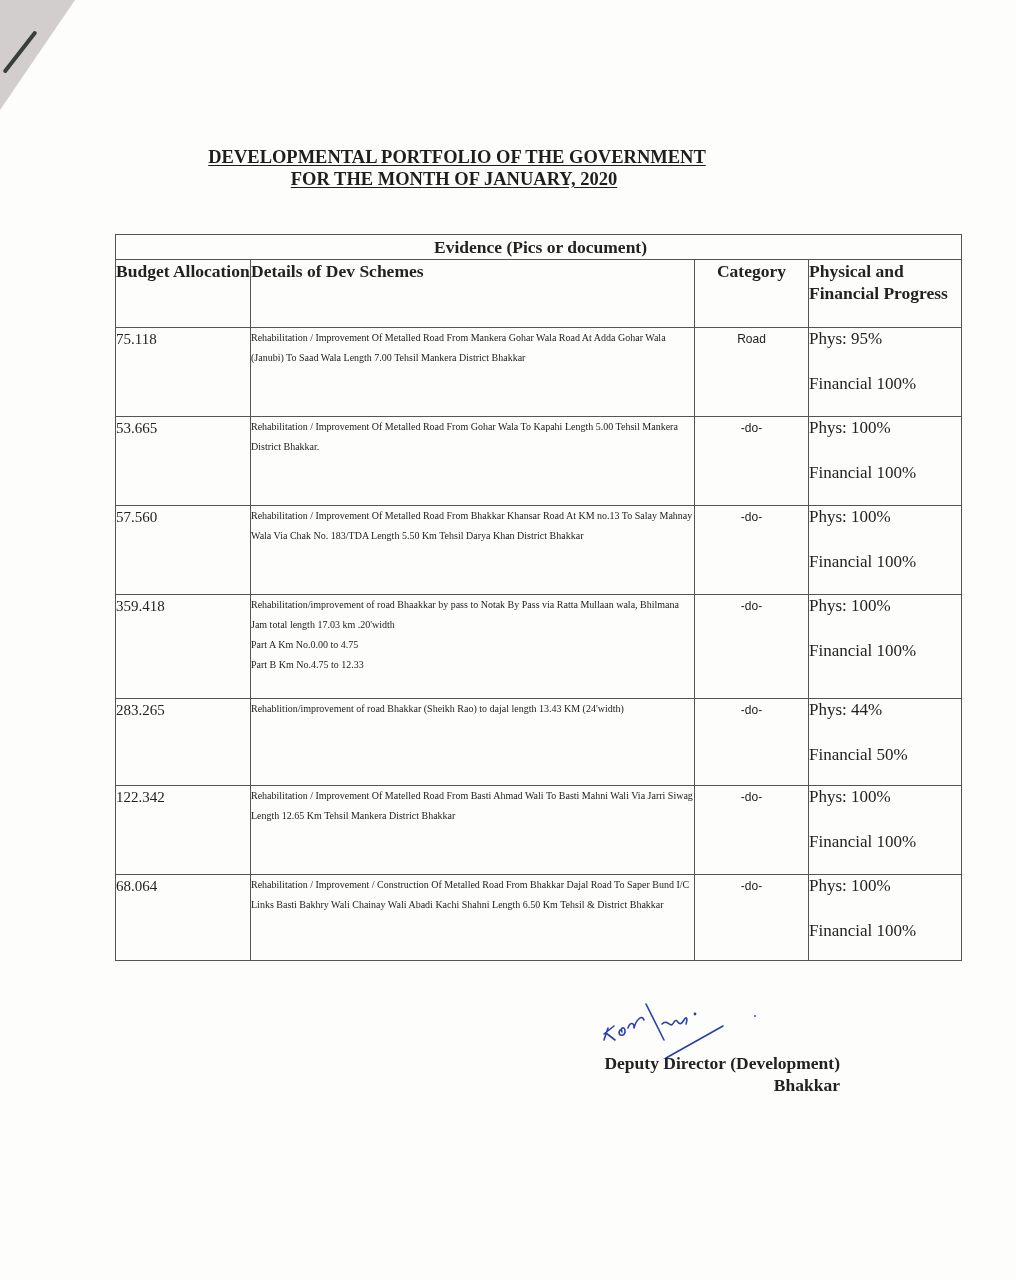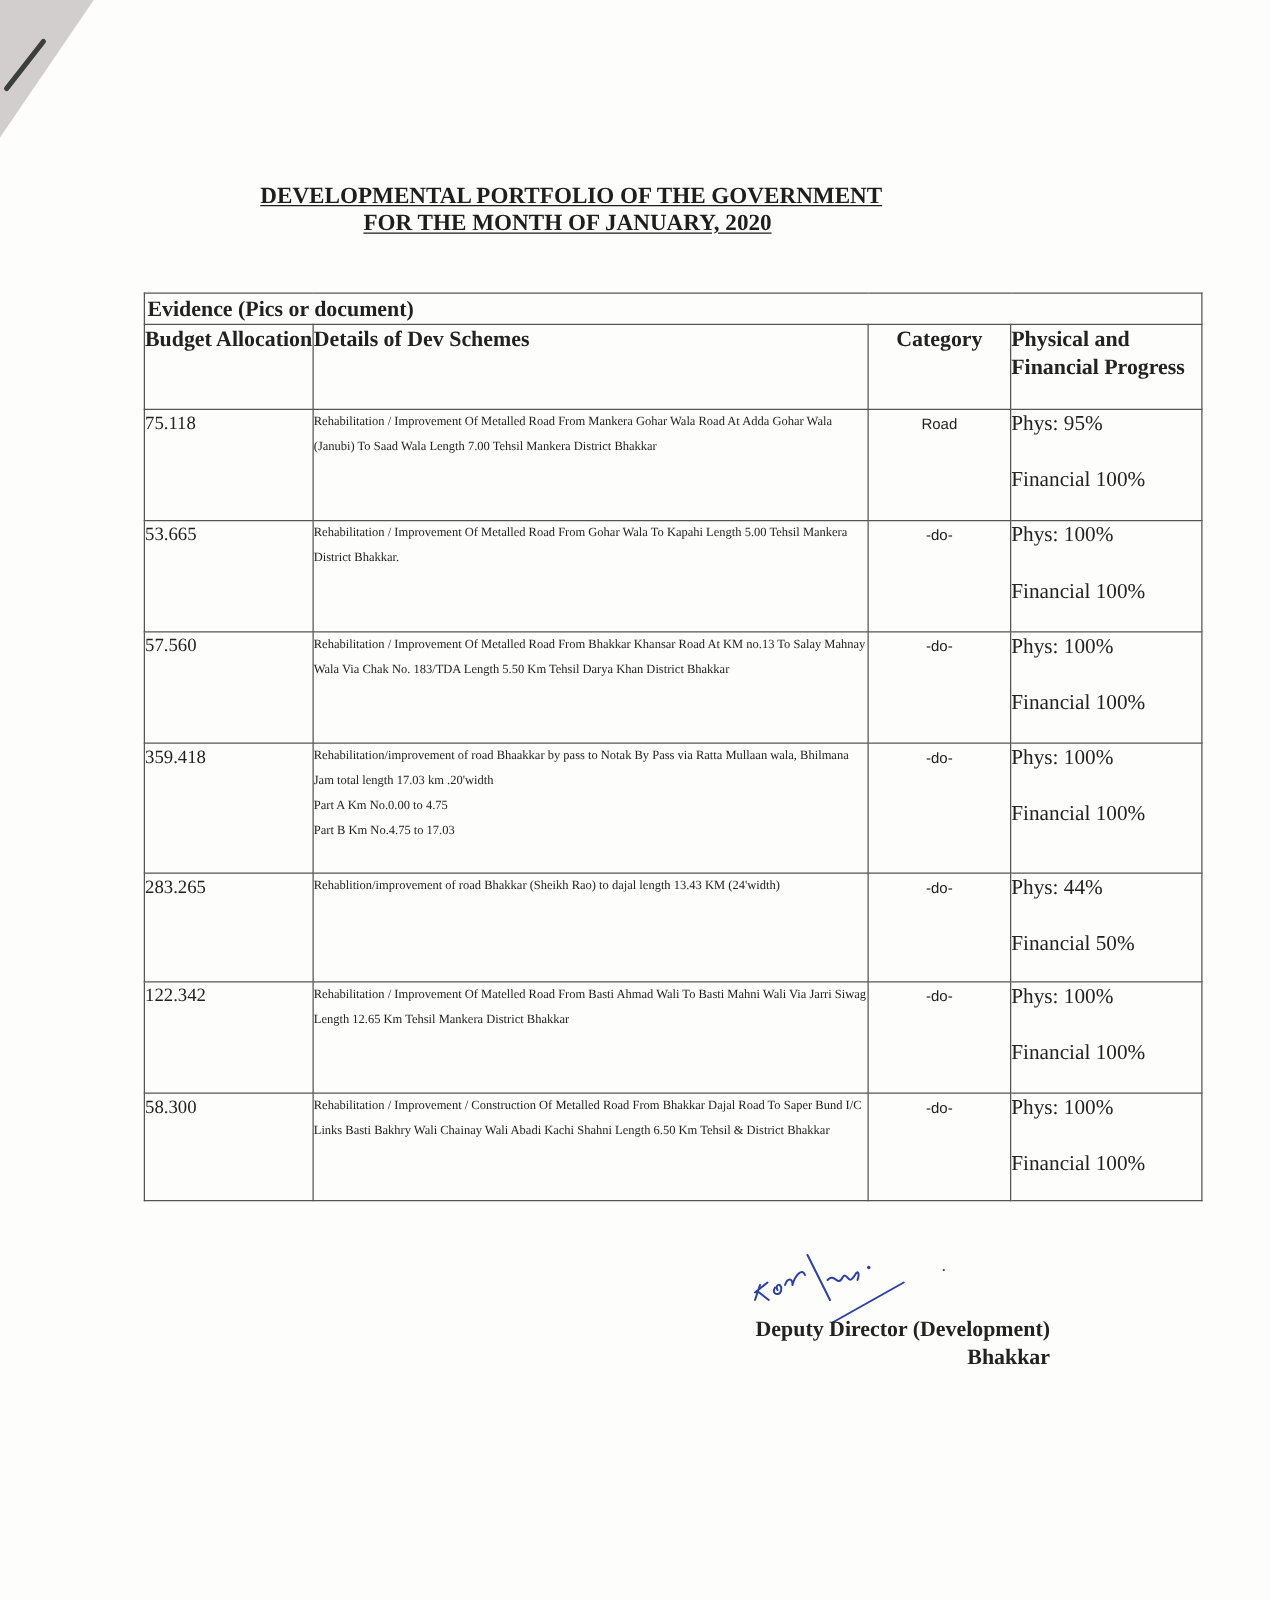--- a/index.html
+++ b/index.html
@@ -46,21 +46,21 @@
     border: 1.3px solid #555;
     vertical-align: top;
     padding: 0;
   }
   col.c1 { width: 135px; }
   col.c2 { width: 444px; }
   col.c3 { width: 114px; }
   col.c4 { width: 153px; }
 
   .evidence-cell {
-    height: 22px; text-align: left; font-weight: bold; font-size: 17.5px;
+    height: 22px; text-align: center; font-weight: bold; font-size: 17.5px;
     line-height: 24px; border-bottom: 1.3px solid #555;
   }
   .evidence-cell span { position: relative; left: 2px; }
   .hdr { font-weight: bold; font-size: 17.5px; line-height: 22px; padding: 2px 10px 0 10px; text-align: left; }
   .hdr.cat { text-align: center; margin-top: 40px; }
   tr.hrow td { height: 67px; }
 
   .budget { padding: 1px 8px; font-size: 15px; line-height: 22px; }
   .details { padding: 3px 10px 2px 10px; font-size: 10px; line-height: 20px; }
   .category { text-align: center; font-family: "Liberation Sans", "DejaVu Sans", sans-serif; font-size: 12px; line-height: 22px; padding-top: 3px; }
@@ -143,21 +143,21 @@
         <span>Phys: 100%</span>
         <span class="fin">Financial 100%</span>
       </td>
     </tr>
 
     <tr class="r4">
       <td class="budget">359.418</td>
       <td class="details">
         <div>Rehabilitation/improvement of road Bhaakkar by pass to Notak By Pass via Ratta Mullaan wala, Bhilmana Jam total length 17.03 km .20'width</div>
         <div>Part A Km No.0.00 to 4.75</div>
-        <div>Part B Km No.4.75 to 17.03</div>
+        <div>Part B Km No.4.75 to 12.33</div>
       </td>
       <td class="category">-do-</td>
       <td class="progress">
         <span>Phys: 100%</span>
         <span class="fin">Financial 100%</span>
       </td>
     </tr>
 
     <tr class="r5">
       <td class="budget">283.265</td>
@@ -173,21 +173,21 @@
       <td class="budget">122.342</td>
       <td class="details">Rehabilitation / Improvement Of Matelled Road From Basti Ahmad Wali To Basti Mahni Wali Via Jarri Siwag Length 12.65 Km Tehsil Mankera District Bhakkar</td>
       <td class="category">-do-</td>
       <td class="progress">
         <span>Phys: 100%</span>
         <span class="fin">Financial 100%</span>
       </td>
     </tr>
 
     <tr class="r7">
-      <td class="budget">58.300</td>
+      <td class="budget">68.064</td>
       <td class="details">Rehabilitation / Improvement / Construction Of Metalled Road From Bhakkar Dajal Road To Saper Bund I/C Links Basti Bakhry Wali Chainay Wali Abadi Kachi Shahni Length 6.50 Km Tehsil &amp; District Bhakkar</td>
       <td class="category">-do-</td>
       <td class="progress">
         <span>Phys: 100%</span>
         <span class="fin">Financial 100%</span>
       </td>
     </tr>
   </tbody>
 </table>
 

